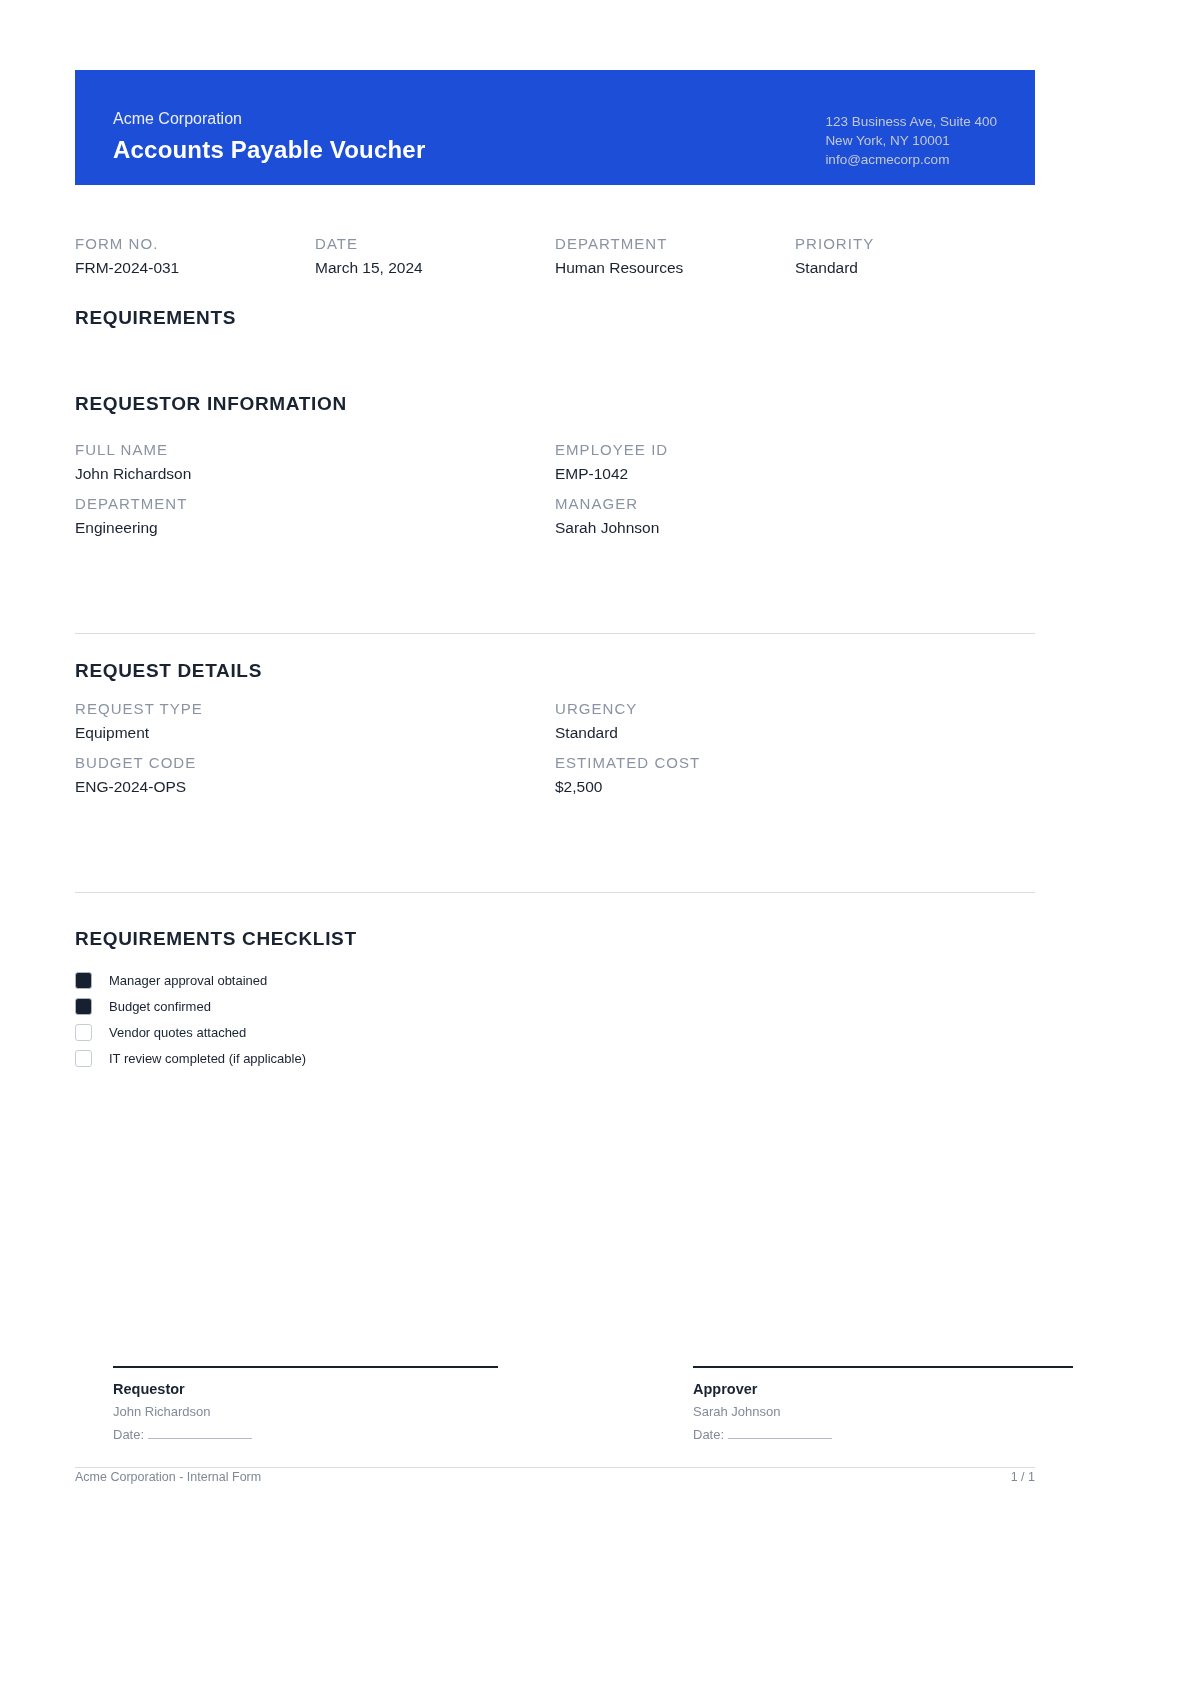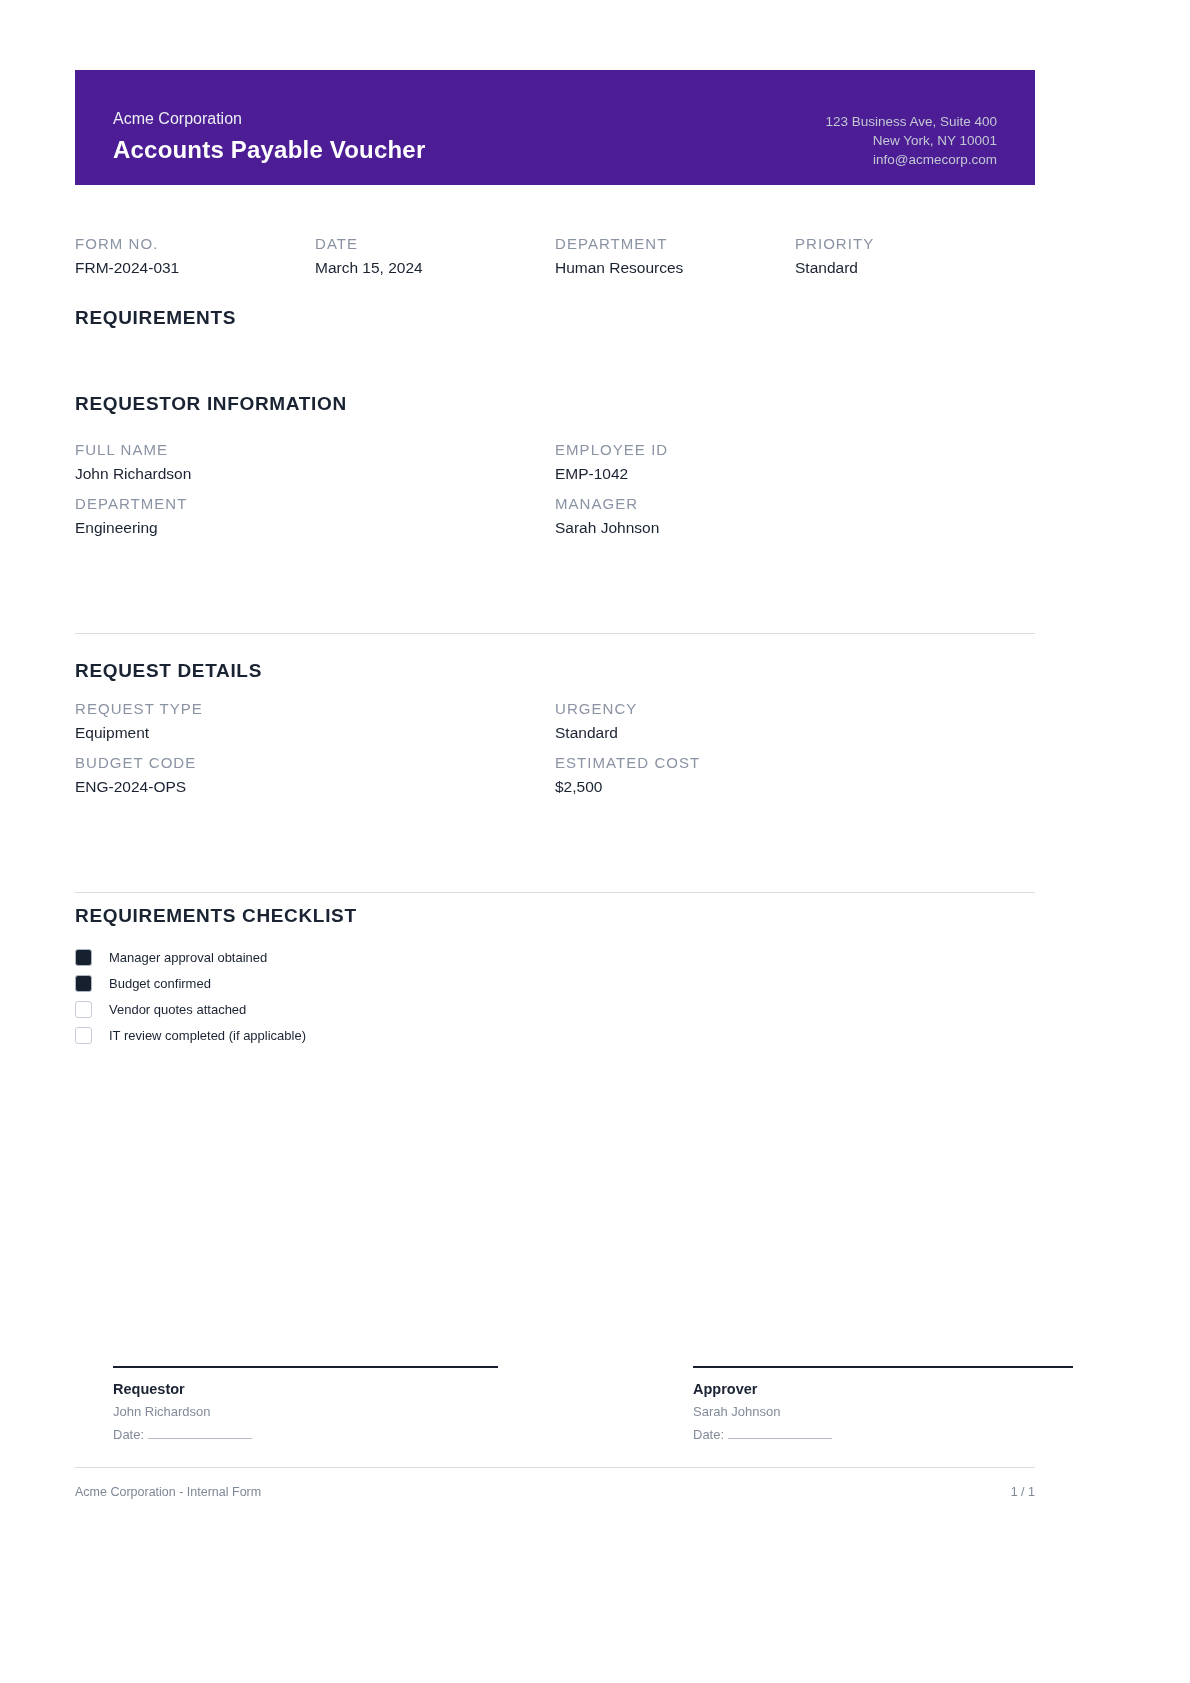--- a/index.html
+++ b/index.html
@@ -9,30 +9,30 @@
     font-family: "Liberation Sans", sans-serif;
     color: #1a2332;
     position: relative;
   }
   .page { position: relative; width: 1190px; height: 1683px; overflow: hidden; }
   .content { margin: 0 75px; width: 960px; }
 
   
   .doc-header {
     margin-top: 70px;
-    background: #4c1d95;
+    background: #1d4ed8;
     color: #ffffff;
     height: 115px;
     padding: 40px 38px 0 38px;
     display: flex;
     justify-content: space-between;
   }
   .doc-header .company { font-size: 16px; font-weight: 400; color: #eceef2; }
   .doc-header .title { font-size: 24px; font-weight: 700; margin-top: 8px; letter-spacing: 0.2px; white-space: nowrap; }
-  .doc-header .address { text-align: right; font-size: 13.5px; line-height: 1.42; color: #c2c8d3; padding-top: 2px; }
+  .doc-header .address { text-align: left; font-size: 13.5px; line-height: 1.42; color: #c2c8d3; padding-top: 2px; }
 
   
   .meta-row {
     margin-top: 50px;
     display: grid;
     grid-template-columns: repeat(4, 240px);
   }
   .field-label {
     font-size: 15px; letter-spacing: 0.07em;
     color: #8a93a3; text-transform: uppercase;
@@ -50,21 +50,21 @@
   .fields-grid {
     margin-top: 26px;
     display: grid;
     grid-template-columns: 480px 480px;
     row-gap: 12px;
   }
   .divider { border: none; border-top: 1px solid #d9dde3; margin-top: 96px; }
   .details-heading { margin-top: 26px; }
   .fields-grid.details { margin-top: 18px; }
 
-  .checklist-heading { margin-top: 12px; }
+  .checklist-heading { margin-top: 35px; }
   .checklist { margin-top: 17px; list-style: none; }
   .checklist li { display: flex; align-items: center; height: 26px; }
   .checkbox {
     width: 17px; height: 17px;
     border: 1.5px solid #c7cdd8;
     border-radius: 3px;
     background: #ffffff;
     flex: 0 0 auto;
     margin-right: 17px;
   }
@@ -90,21 +90,21 @@
     display: inline-block; width: 104px; height: 12px;
     border-bottom: 1.5px solid #b4bac5; margin-left: 4px;
   }
 
   
   .doc-footer {
     position: absolute;
     left: 75px; top: 1467px;
     width: 960px;
     border-top: 1px solid #d9dde3;
-    padding-top: 17px;
+    padding-top: 2px;
     display: flex;
     justify-content: space-between;
     font-size: 12.5px; color: #7f8896;
   }
 </style>
 </head>
 <body>
 
 <div class="page">
   <div class="content">

